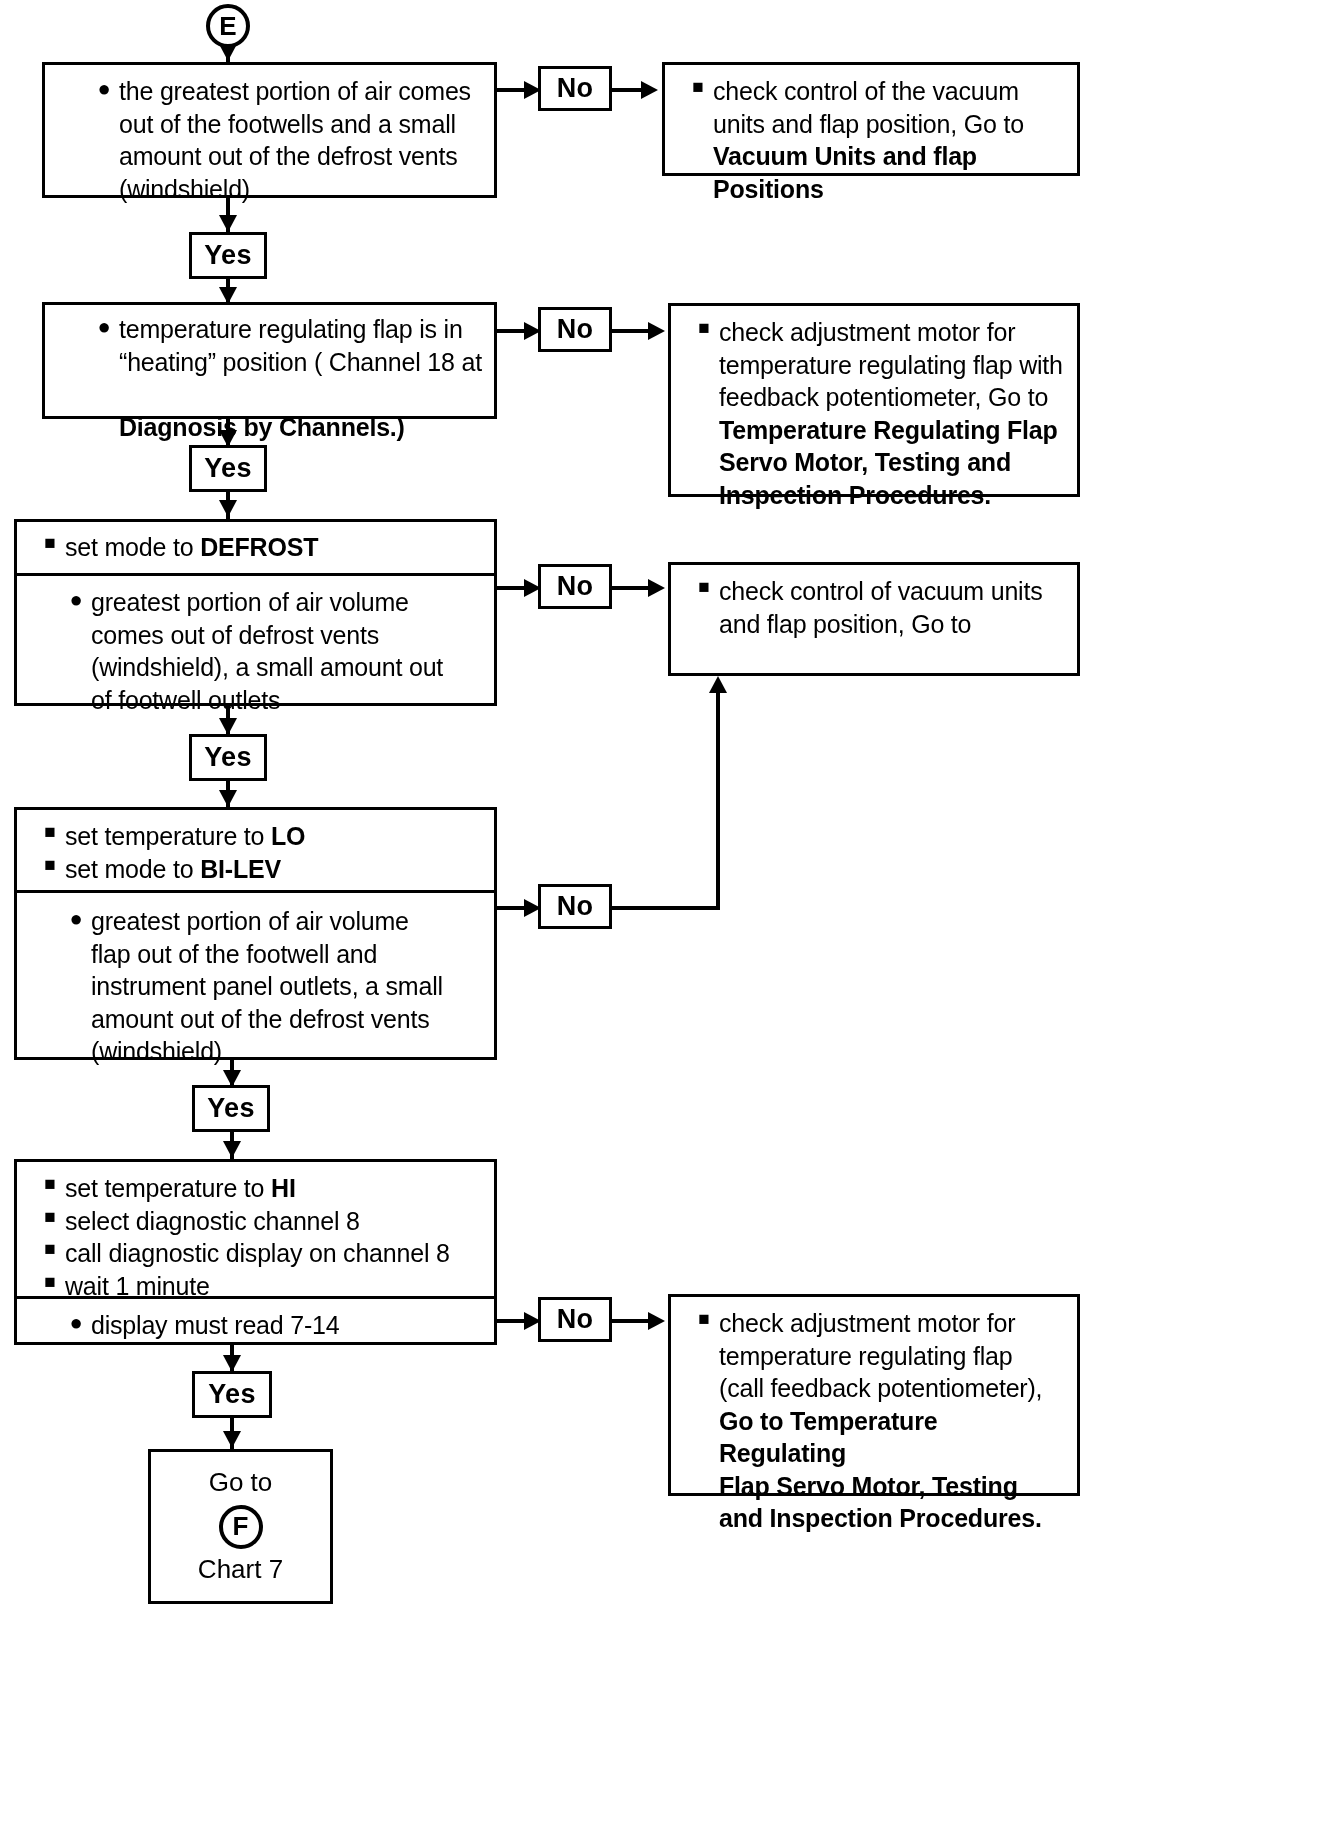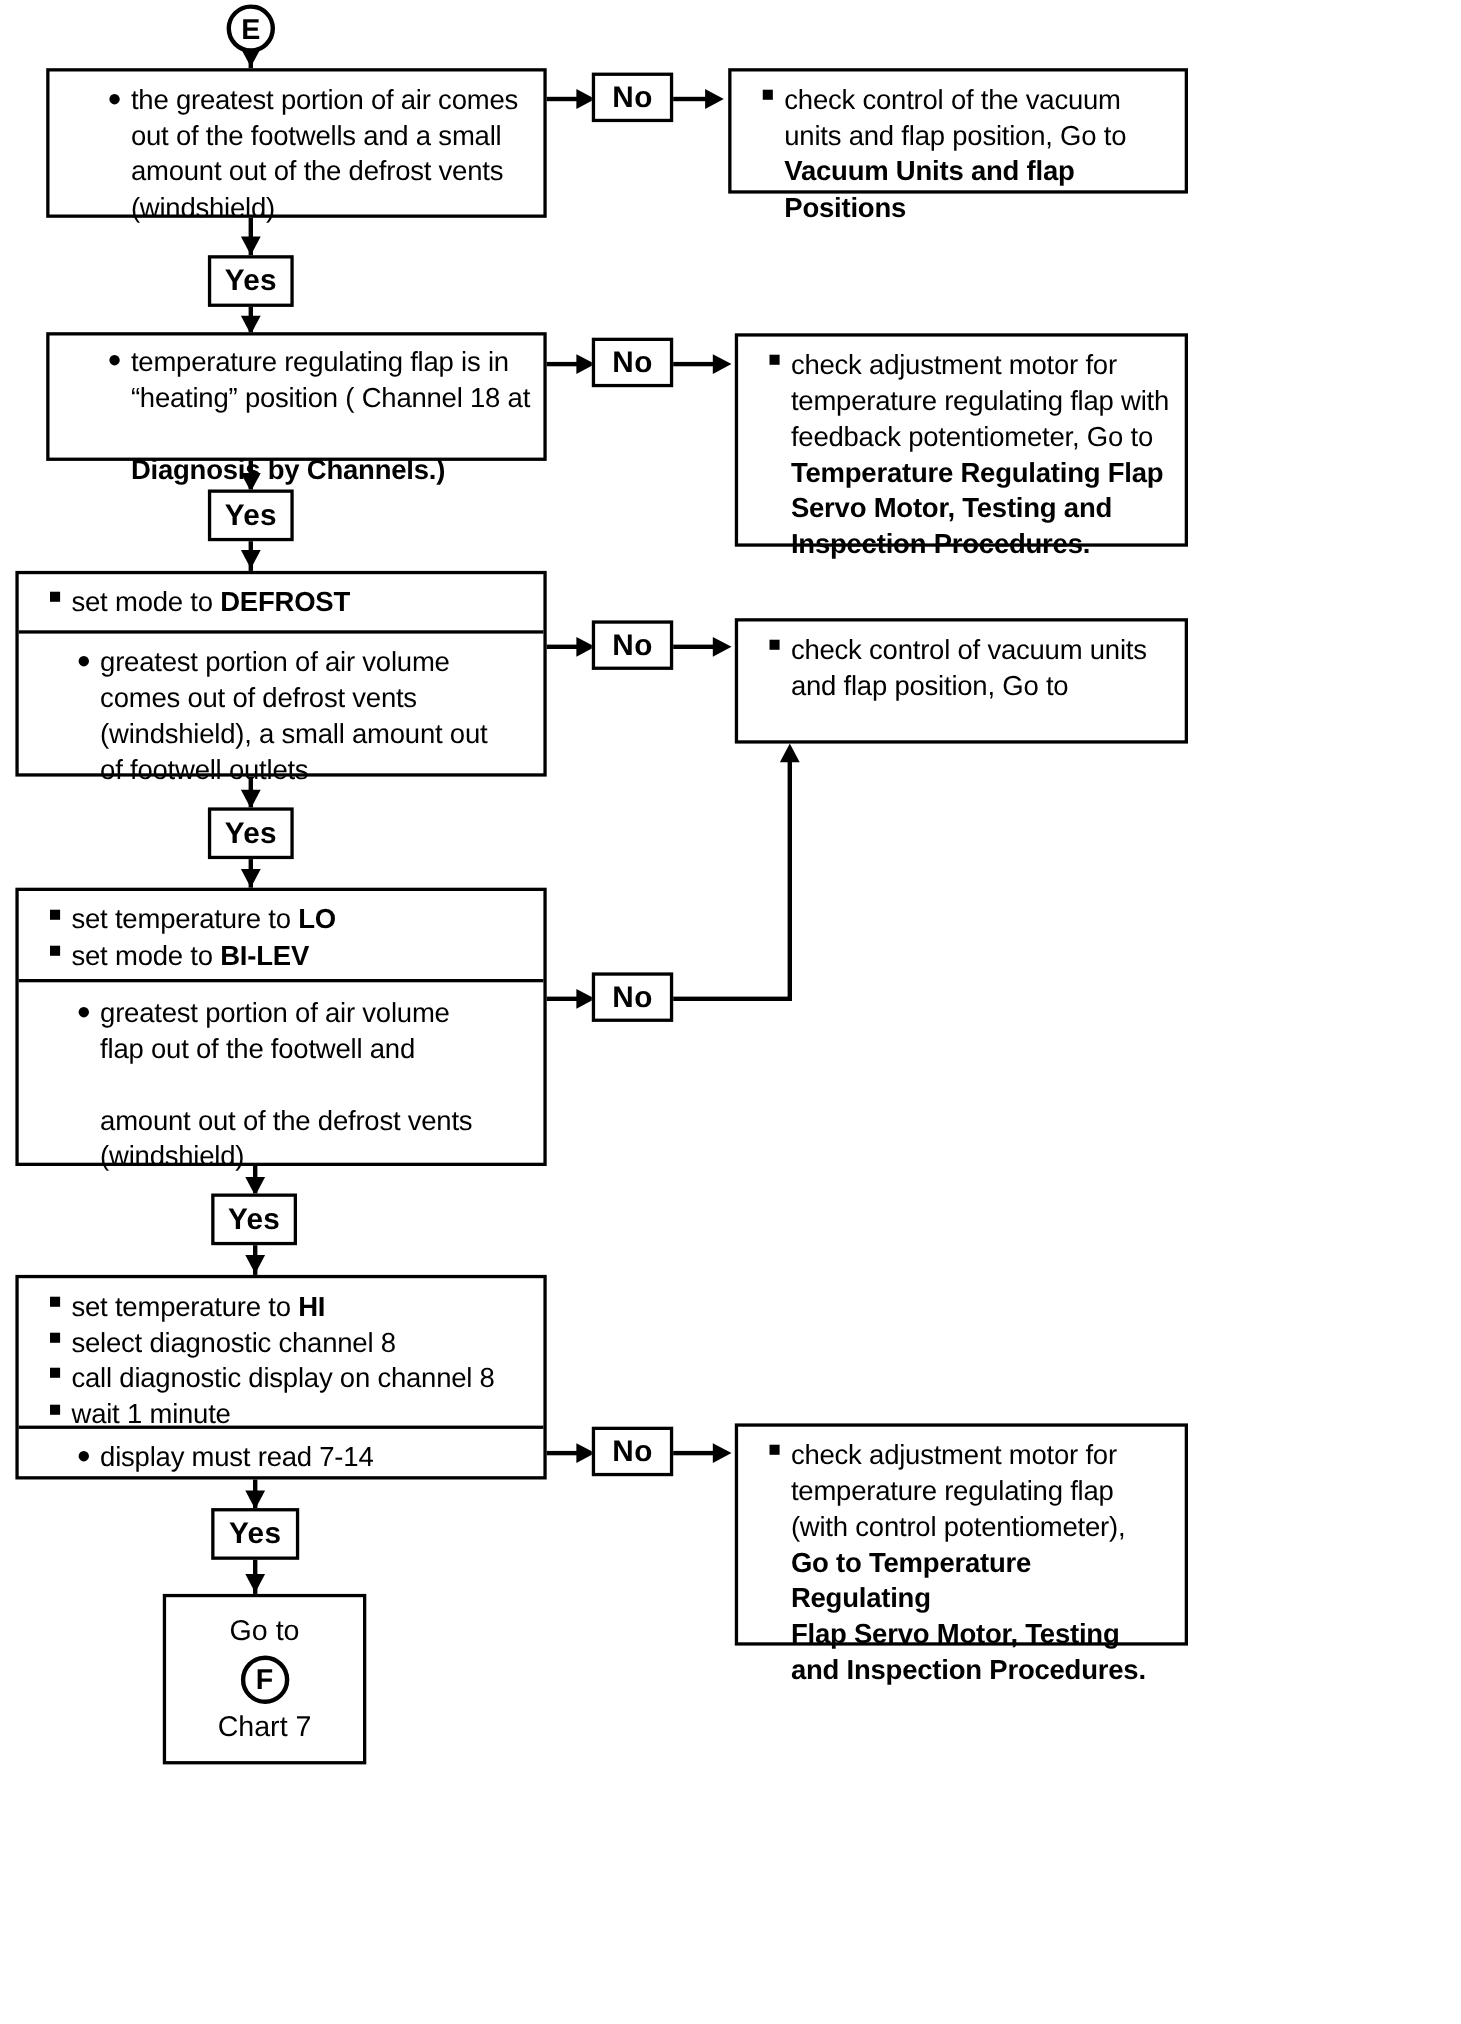--- a/index.html
+++ b/index.html
@@ -281,21 +281,21 @@
           <span>set mode to </span><span class="b">BI-LEV</span>
         </span>
       </div>
     </div>
     <div class="cell" style="height:170px; padding-top:12px;">
       <div class="bul ind-dot">
         <span class="mark">●</span>
         <span class="txt">
           <span>greatest portion of air volume</span><br>
           <span>flap out of the footwell and</span><br>
-          <br>
+          <span>instrument panel outlets, a small</span><br>
           <span>amount out of the defrost vents</span><br>
           <span>(windshield)</span>
         </span>
       </div>
     </div>
   </div>
 
   <div class="hline" style="left:497px; top:906px; width:34px;"></div>
   <div class="arrow-r" style="left:524px; top:899px;"></div>
   <div class="tag" style="left:538px; top:884px; width:74px; height:45px;">No</div>
@@ -344,21 +344,21 @@
   <div class="hline" style="left:612px; top:1319px; width:42px;"></div>
   <div class="arrow-r" style="left:648px; top:1312px;"></div>
 
   <div class="box" style="left:668px; top:1294px; width:412px; height:202px;">
     <div class="cell" style="height:100%;">
       <div class="bul ind-sq">
         <span class="mark sq">■</span>
         <span class="txt">
           <span>check adjustment motor for</span><br>
           <span>temperature regulating flap</span><br>
-          <span>(with control potentiometer),</span><br>
+          <span>(call feedback potentiometer),</span><br>
           <span class="b">Go to Temperature Regulating</span><br>
           <span class="b">Flap Servo Motor, Testing</span><br>
           <span class="b">and Inspection Procedures.</span>
         </span>
       </div>
     </div>
   </div>
 
   <div class="vline" style="left:230px; top:1345px; height:26px;"></div>
   <div class="arrow-d" style="left:223px; top:1355px;"></div>

